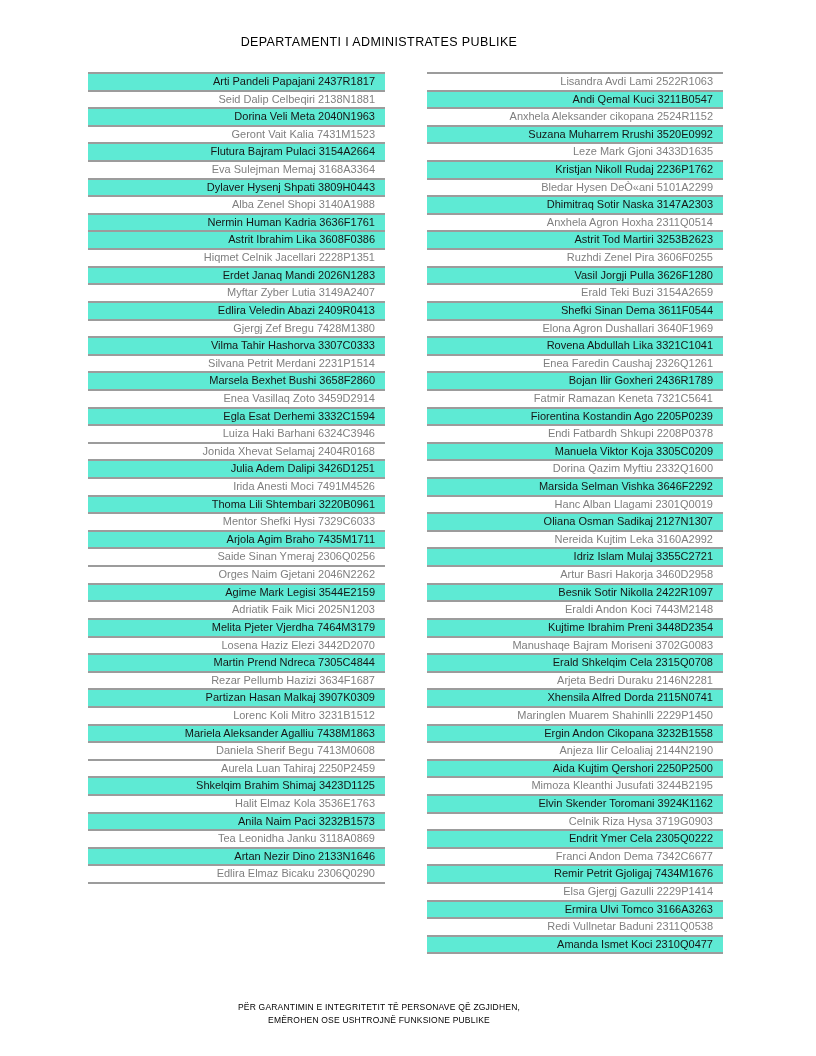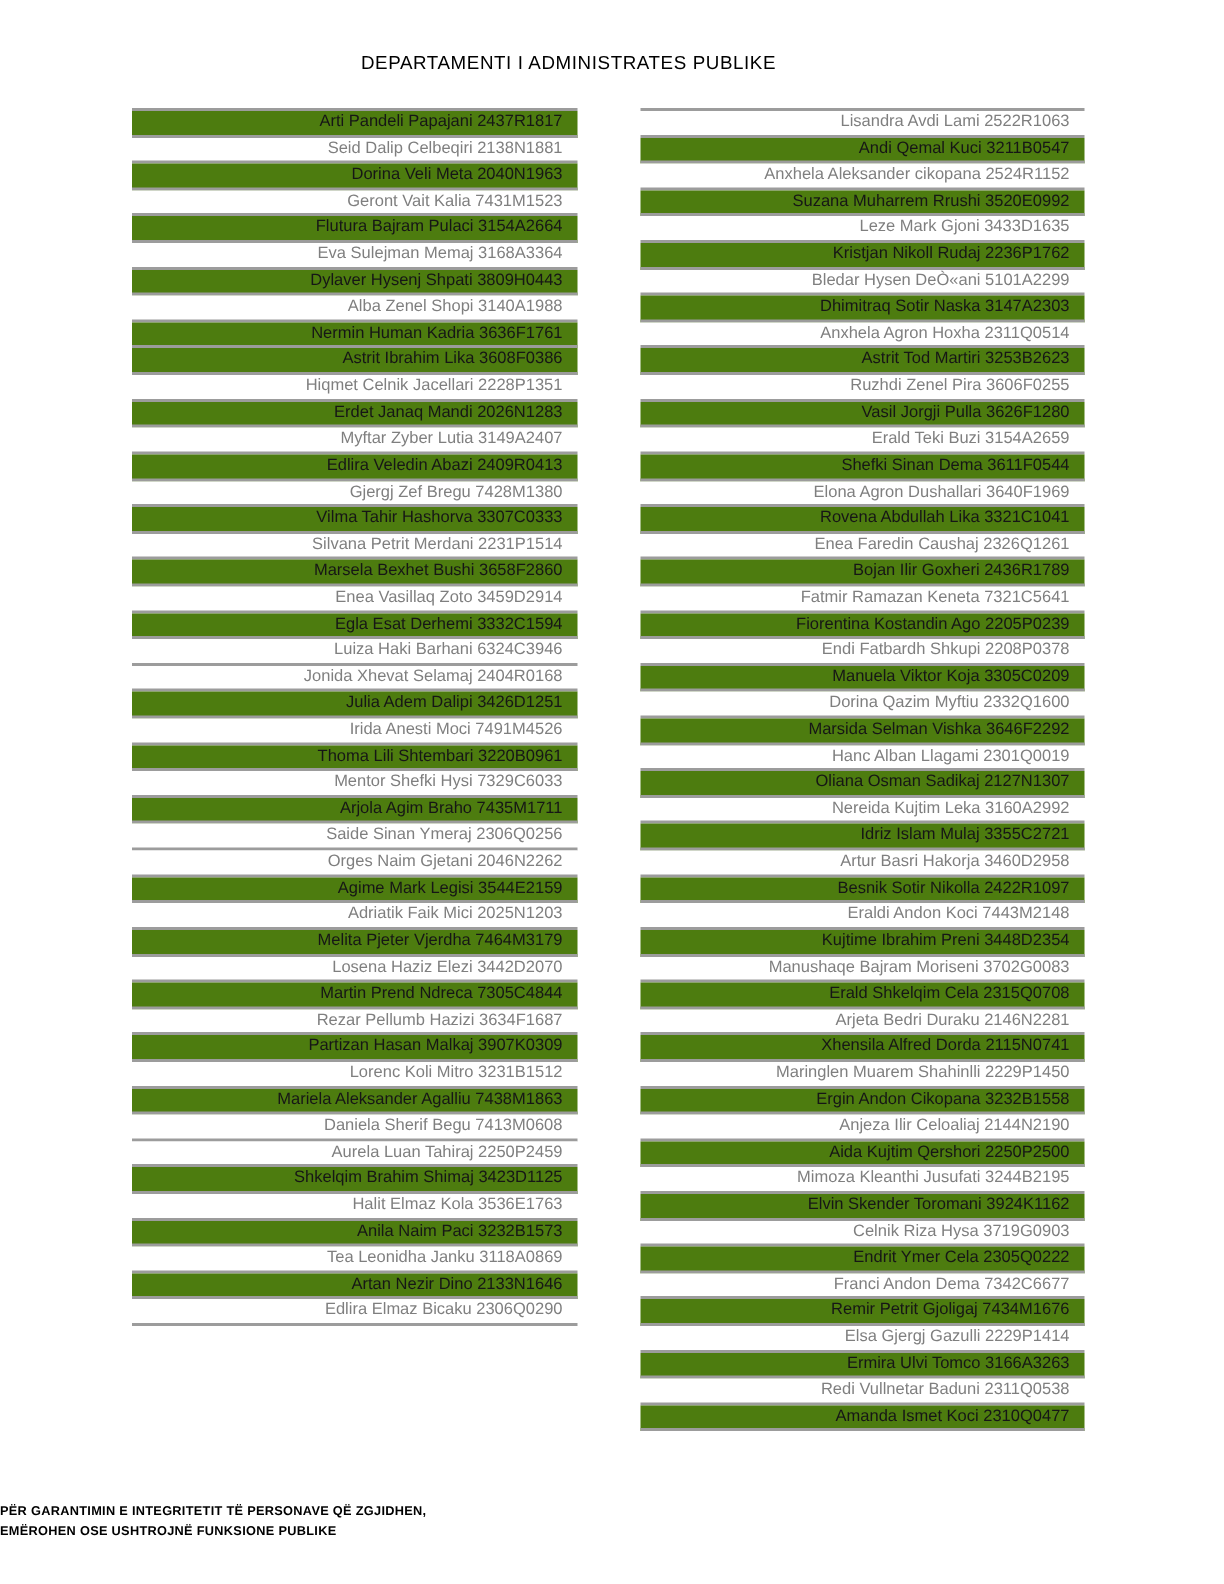--- a/index.html
+++ b/index.html
@@ -38,34 +38,35 @@
     height: 17.62px;
     line-height: 15.4px;
     border-bottom: 2px solid #9c9c9c;
     font-size: 11px;
     text-align: right;
     padding-right: 10px;
     white-space: nowrap;
     overflow: hidden;
   }
   .row.shaded {
-    background: #4d7c0f;
+    background: #5eead4;
     color: #161616;
   }
   .row.plain {
     background: #ffffff;
     color: #7f7f7f;
   }
   .footer {
     position: absolute;
     top: 1001px;
     left: 0;
     width: 100%;
+    text-align: center;
     font-size: 8.5px;
-    font-weight: 700;
+    font-weight: 400;
     letter-spacing: 0.2px;
     line-height: 13px;
     color: #000000;
   }
 </style>
 </head>
 <body>
 
 <div class="page">
 

